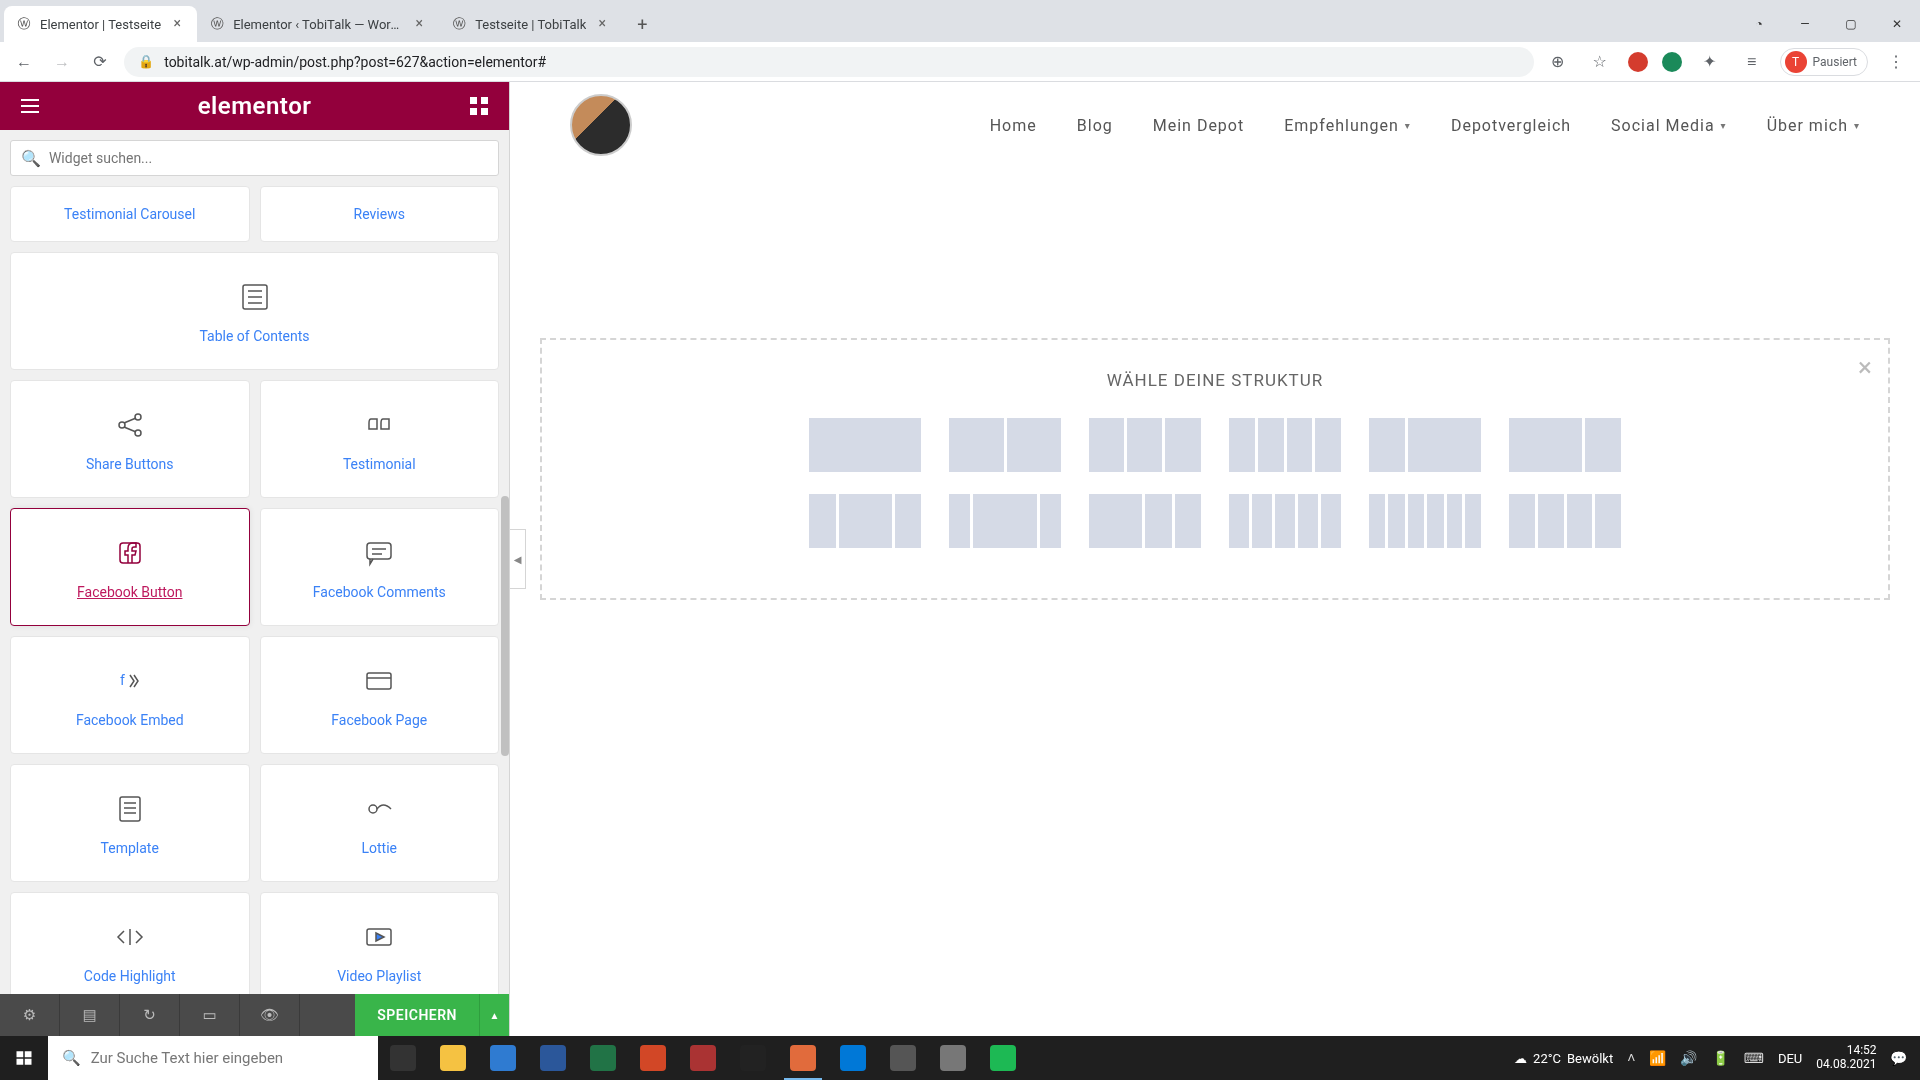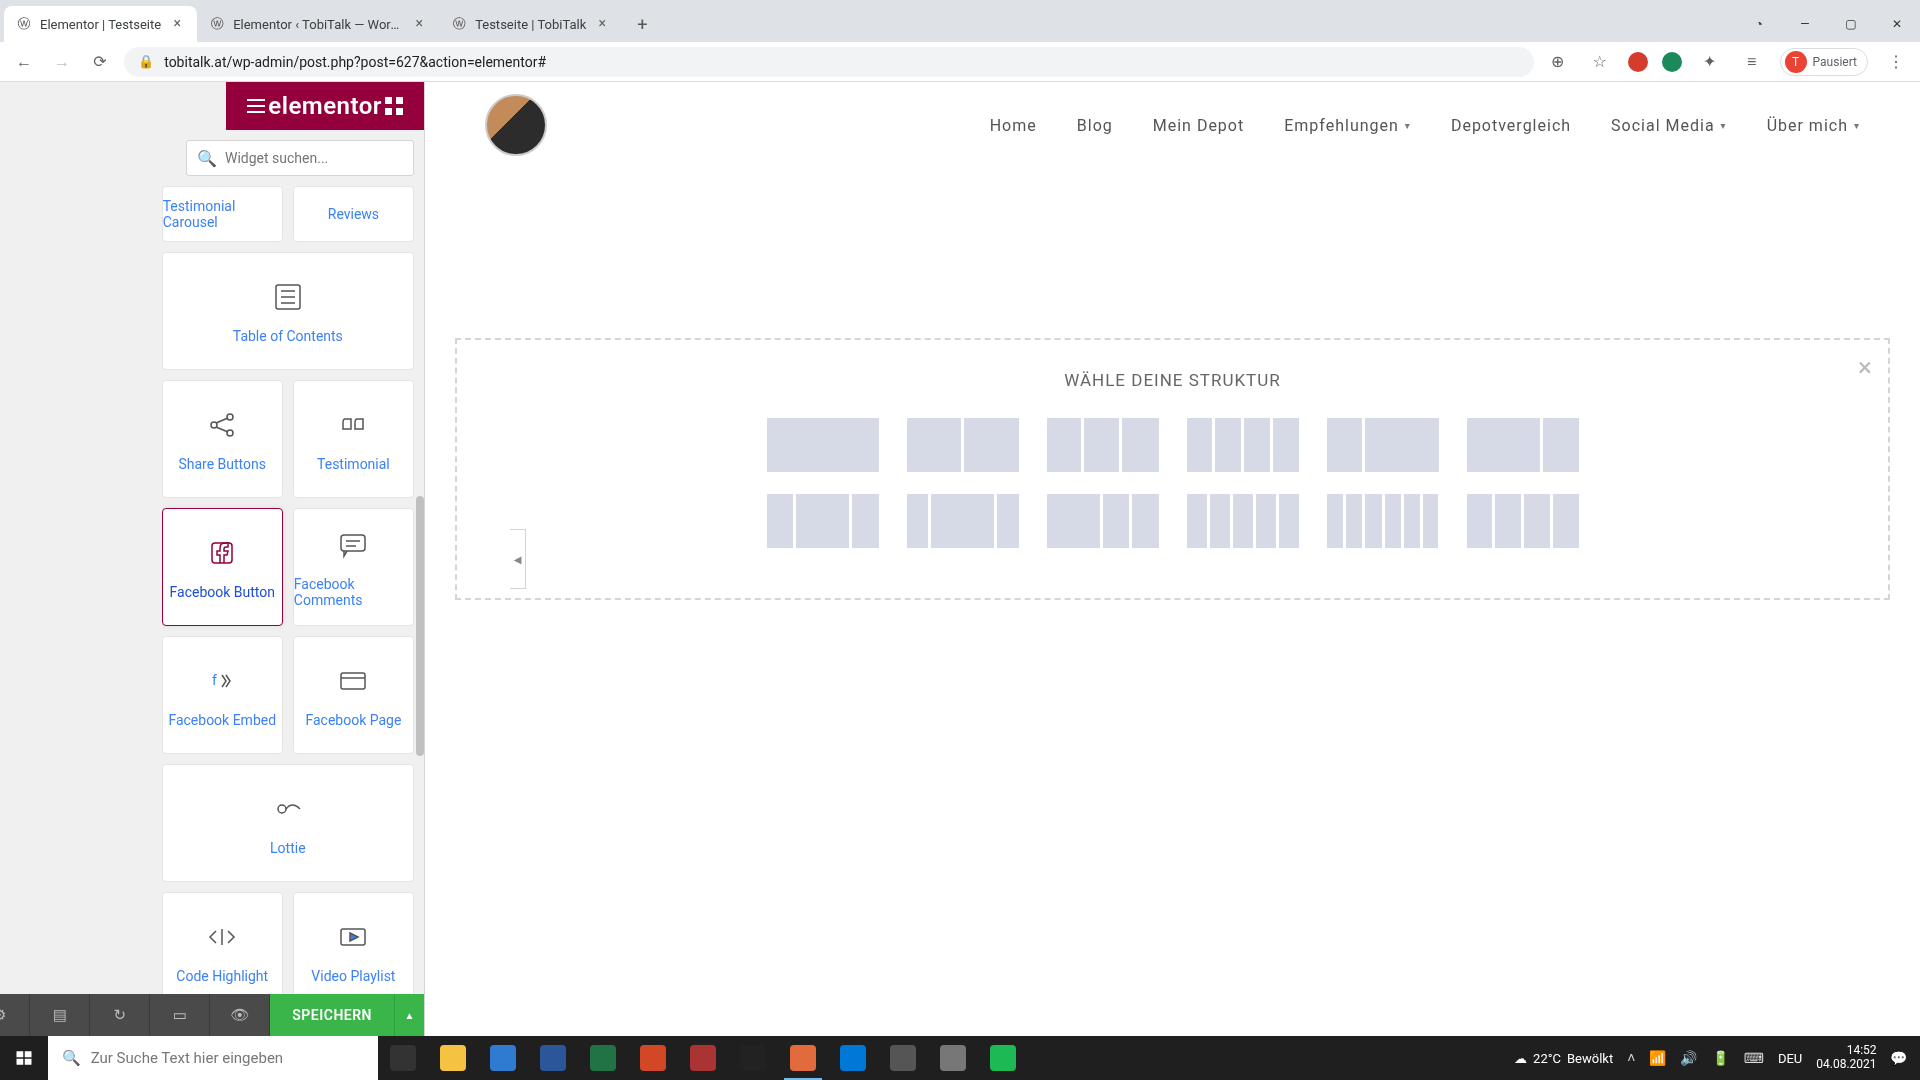--- a/index.html
+++ b/index.html
@@ -22,37 +22,37 @@
 .omnibox .lock { color:#5f6368; font-size:13px; }
 .tbright { display:flex; align-items:center; gap:14px; }
 .ext { width:20px; height:20px; border-radius:50%; display:inline-block; }
 .profile-pill { display:flex; align-items:center; gap:6px; border:1px solid #dadce0; border-radius:16px; padding:2px 10px 2px 4px; font-size:12px; color:#5f6368; }
 .profile-pill .avatar { width:22px; height:22px; border-radius:50%; background:#ea4335; color:#fff; font-size:12px; display:flex; align-items:center; justify-content:center; }
 
 
 .viewport { flex:1; display:flex; position:relative; background:#fff; overflow:hidden; }
 
 
-.editor { width:425px; background:#f0f0f0; display:flex; flex-direction:column; border-right:1px solid #d5d5d5;align-items:flex-end; }
+.editor { width:510px; background:#f0f0f0; display:flex; flex-direction:column; border-right:1px solid #d5d5d5; }
 .editor-header { height:48px; background:#93003c; color:#fff; display:flex; align-items:center; justify-content:space-between; padding:0 18px; }
 .hamburger,.grid-icon { width:24px; height:24px; display:flex; align-items:center; justify-content:center; }
 .hamburger svg,.grid-icon svg { fill:#fff; }
 .brand { font-size:24px; font-weight:600; letter-spacing:.5px; }
 
 .search-wrap { padding:10px; }
 .search { background:#fff; border:1px solid #d5d5d5; border-radius:3px; height:36px; display:flex; align-items:center; padding:0 10px; gap:8px; }
 .search input { border:none; outline:none; flex:1; font-size:14px; color:#888; background:transparent; }
 
 .widgets { flex:1; overflow:hidden; position:relative; padding:0 10px; }
 .widgets-scroll { height:100%; overflow:hidden; }
 .wrow { display:flex; gap:10px; margin-bottom:10px; }
 .widget { flex:1; background:#fff; border:1px solid #e5e5e5; border-radius:4px; display:flex; flex-direction:column; align-items:center; justify-content:center; gap:10px; color:#3b82f6; font-size:14px; cursor:grab; }
 .widget.short { height:56px; }
 .widget.tall { height:118px; }
-.widget.hover { border-color:#93003c; color:#1d4ed8; box-shadow:0 0 6px rgba(0,0,0,.08); }
+.widget.hover { border-color:#93003c; color:#be185d; box-shadow:0 0 6px rgba(0,0,0,.08);text-decoration:underline; }
 .widget svg { width:36px; height:36px; fill:none; stroke:#555; stroke-width:1.5; }
 .widget.hover svg { stroke:#93003c; }
 
 .scrollbar { position:absolute; right:0; top:90px; bottom:0; width:8px; }
 .thumb { position:absolute; right:0; top:220px; width:8px; height:260px; background:#c0c0c0; border-radius:4px; }
 
 .editor-footer { height:42px; background:#4a4a4a; display:flex; align-items:center; }
 .footer-icon { flex:0 0 60px; height:100%; display:flex; align-items:center; justify-content:center; color:#bbb; font-size:15px; border-right:1px solid #3a3a3a; }
 .save-btn { margin-left:auto; height:100%; background:#39b54a; color:#fff; font-weight:600; font-size:14px; padding:0 22px; display:flex; align-items:center; letter-spacing:.5px; }
 .save-caret { width:30px; height:100%; background:#39b54a; border-left:1px solid #2f9e3e; display:flex; align-items:center; justify-content:center; color:#fff; font-size:10px; }
@@ -242,20 +242,29 @@
                 <span><svg viewBox="0 0 36 36">
                     <rect x="6" y="10" width="24" height="16" rx="2"></rect>
                     <line x1="6" y1="15" x2="30" y2="15"></line>
                   </svg></span>
                 <span>Facebook Page</span>
               </div>
             </div>
             <div class="wrow">
               <div class="widget tall">
                 <span><svg viewBox="0 0 36 36">
+                    <rect x="8" y="6" width="20" height="24" rx="2"></rect>
+                    <line x1="12" y1="12" x2="24" y2="12"></line>
+                    <line x1="12" y1="17" x2="24" y2="17"></line>
+                    <line x1="12" y1="22" x2="24" y2="22"></line>
+                  </svg></span>
+                <span>Template</span>
+              </div>
+              <div class="widget tall">
+                <span><svg viewBox="0 0 36 36">
                     <circle cx="12" cy="18" r="4"></circle>
                     <path d="M16 18 q6 -8 14 0"></path>
                   </svg></span>
                 <span>Lottie</span>
               </div>
             </div>
             <div class="wrow">
               <div class="widget tall">
                 <span><svg viewBox="0 0 36 36">
                     <path d="M12 12 l-6 6 l6 6"></path>

